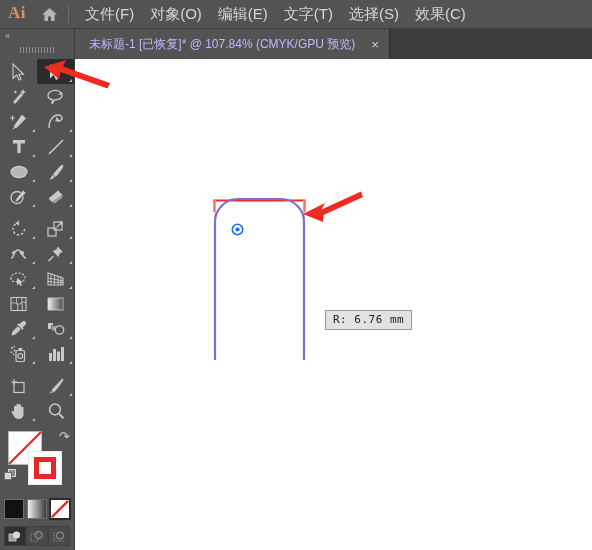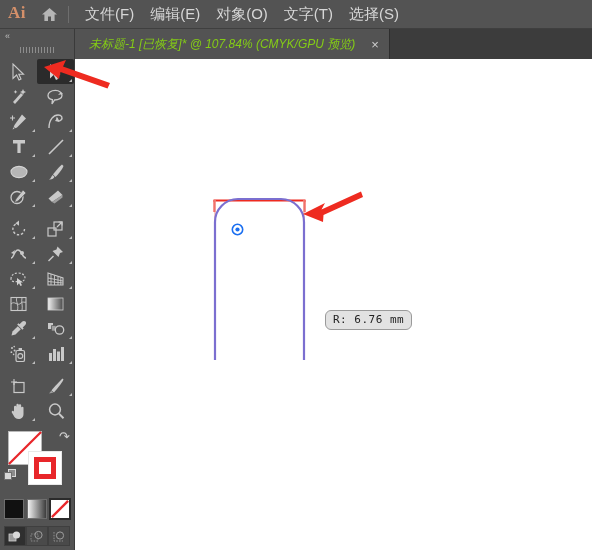--- a/index.html
+++ b/index.html
@@ -38,21 +38,21 @@
     position: absolute; left: 75px; top: 29px; width: 517px; height: 30px;
     background: #3c3c3c;
   }
   .doctab {
     position: absolute; left: 0; top: 0; height: 30px;
     background: #535353;
     display: flex; align-items: center;
     padding: 0 6px 0 14px;
     border-right: 1px solid #2e2e2e;
   }
-  .doctab-title { color: #84cc16; font-size: 12px; white-space: nowrap; font-style: italic; }
+  .doctab-title { color: #c4b5fd; font-size: 12px; white-space: nowrap; }
   .doctab-close {
     color: #cfcfcf; font-size: 13px; margin-left: 12px; padding: 0 4px;
     line-height: 1; cursor: pointer;
   }
 
   
   .toolbar {
     position: absolute; left: 0; top: 29px; width: 75px; height: 521px;
     background: #535353; border-right: 1px solid #3a3a3a;
   }
@@ -139,21 +139,21 @@
     position: absolute; left: 75px; top: 59px;
     width: 517px; height: 491px;
     background: #ffffff;
     overflow: hidden;
   }
 
   .shape-layer { position: absolute; left: 0; top: 0; width: 517px; height: 491px; }
 
   .tooltip {
     position: absolute; left: 250px; top: 251px;
-    background: #e2e2e2; border: 1px solid #9a9a9a; border-radius: 6px;
+    background: #e2e2e2; border: 1px solid #9a9a9a; border-radius: 0;
     padding: 2px 7px 3px 7px;
     font-family: "DejaVu Sans Mono", monospace;
     font-size: 11px; color: #222; white-space: nowrap;
     letter-spacing: .5px;
   }
 
   .arrow-layer {
     position: absolute; left: 0; top: 0; width: 592px; height: 550px;
     pointer-events: none;
   }
@@ -165,24 +165,25 @@
 
   <div class="menubar">
     <div class="ai-logo">Ai</div>
     <div class="home-icon">
       <svg width="17" height="15" viewBox="0 0 17 15">
         <path d="M8.5 1 L16 7.6 L13.6 7.6 L13.6 14 L10 14 L10 9.6 L7 9.6 L7 14 L3.4 14 L3.4 7.6 L1 7.6 Z" fill="#b5b5b5"></path>
       </svg>
     </div>
     <div class="menu-sep"></div>
     <div class="menu-item">文件(F)</div>
+    <div class="menu-item">对象(O)</div>
     <div class="menu-item">编辑(E)</div>
-    <div class="menu-item">对象(O)</div>
     <div class="menu-item">文字(T)</div>
     <div class="menu-item">选择(S)</div>
+    <div class="menu-item">效果(C)</div>
   </div>
 
   <div class="tabbar">
     <div class="doctab">
       <span class="doctab-title">未标题-1 [已恢复]* @ 107.84% (CMYK/GPU 预览)</span>
       <span class="doctab-close">×</span>
     </div>
   </div>
 
   <div class="toolbar">

